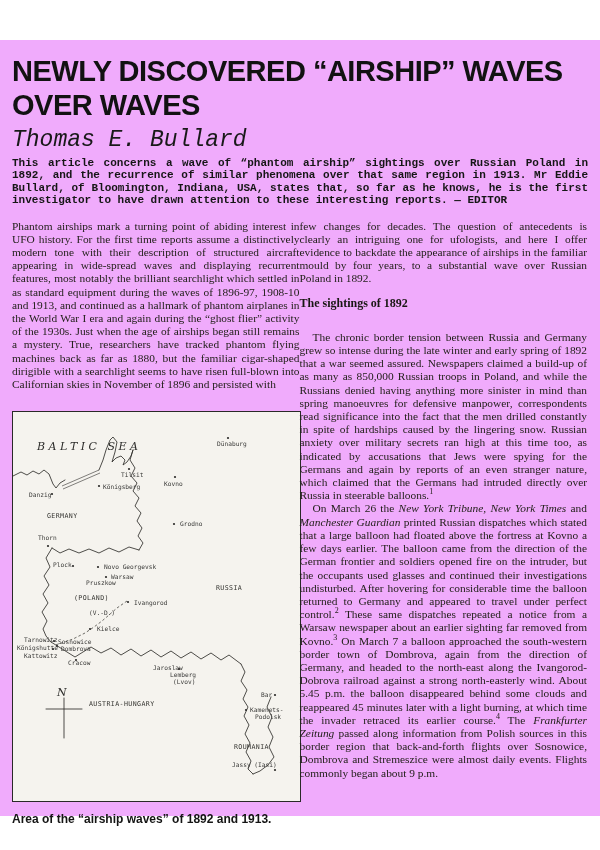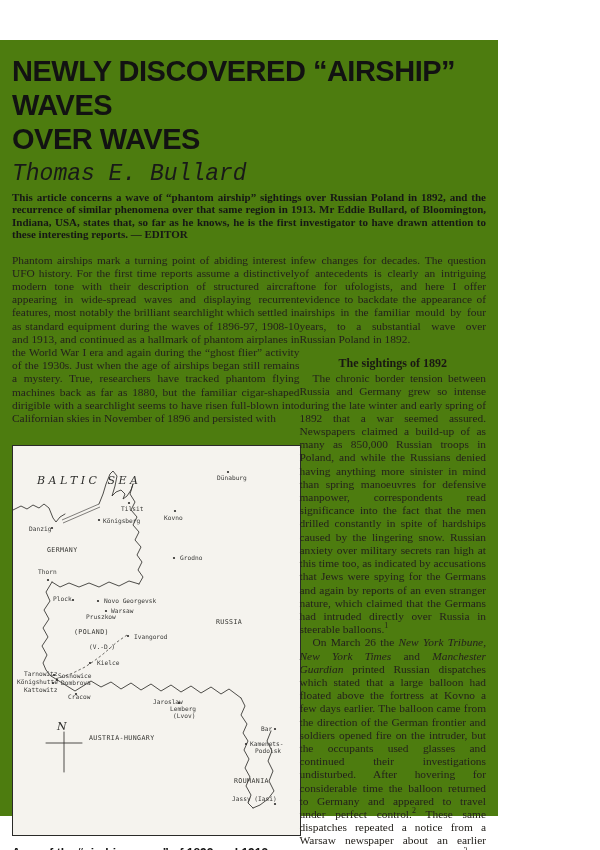--- a/index.html
+++ b/index.html
@@ -1,39 +1,39 @@
 <!DOCTYPE html>
 <html><head>
 <meta charset="utf-8">
 <style>
   html,body{margin:0;padding:0;background:#ffffff;}
   body{width:600px;height:850px;overflow:hidden;position:relative;
        font-family:"Liberation Serif", serif;-webkit-font-smoothing:antialiased;}
-  .page{position:absolute;left:0;top:40px;width:498px;height:776px;
-        background:#4d7c0f;color:#201e1a;}
+  .page{position:absolute;left:0;top:40px;width:600px;height:776px;
+        background:#f0abfc;color:#201e1a;}
   .inner{padding:14px 12px 0 12px;}
 
   
   .title{font-family:"Liberation Sans", sans-serif;font-weight:bold;
          font-size:29px;line-height:34px;letter-spacing:-.5px;color:#121212;}
   .author{font-family:Liberation Mono, monospace;font-style:italic;
           font-size:23px;margin-top:5px;color:#191919;}
-  .editor-note{font-family:Liberation Serif, serif;font-weight:bold;
+  .editor-note{font-family:Liberation Mono, monospace;font-weight:bold;
                font-size:11px;line-height:12.4px;text-align:justify;
                margin-top:4px;color:#161616;}
 
   
   .columns{display:flex;margin-top:13px;}
   .col{width:287.5px;font-size:11.4px;line-height:13.2px;text-align:justify;
        color:#24211c;}
   .col p{margin:0;}
   .col p.indent{text-indent:13px;}
   .col sup{font-size:8px;line-height:0;}
-  .section-heading{font-weight:bold;text-align:center;font-size:12px;
-                   margin:11px 0 2px 0;color:#191713;}
+  .section-heading{font-weight:bold;font-size:12px;
+                   margin:11px 0 21px 0;color:#191713;}
 
   
   .map-figure{margin-top:20px;}
   .map-svg{display:block;background:#f5f3ee;border:1.5px solid #2a2a28;}
   .map-caption{font-family:"Liberation Sans", sans-serif;font-weight:bold;
                font-size:12px;margin-top:11px;color:#141414;}
 
   
   text.city{font-family:"DejaVu Sans Mono", monospace;font-size:6.2px;fill:#3a3a38;}
   text.region{font-family:"DejaVu Sans Mono", monospace;font-size:6.6px;fill:#33332f;letter-spacing:.4px;}

